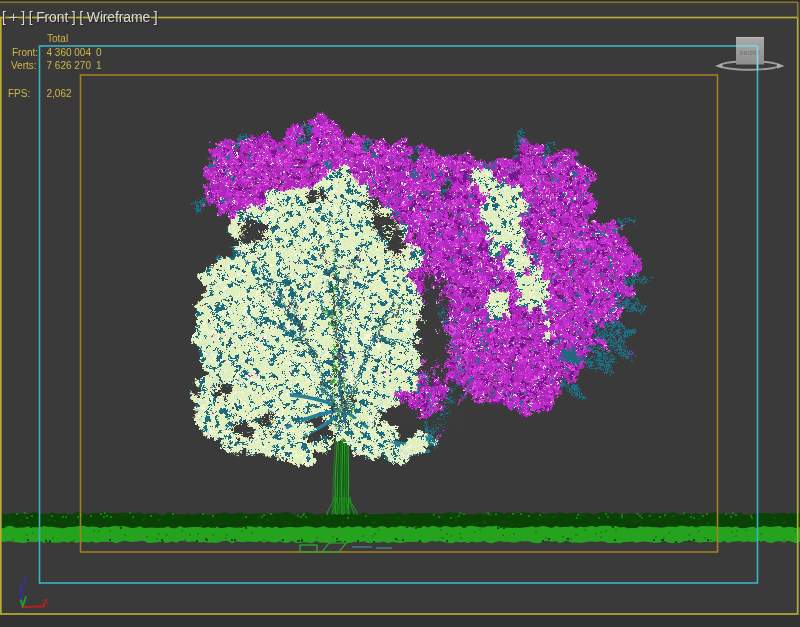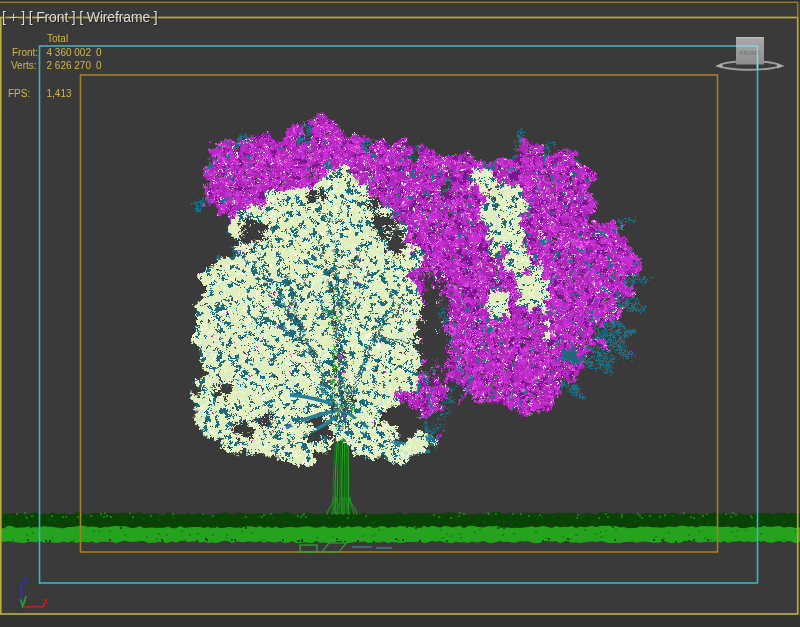--- a/index.html
+++ b/index.html
@@ -285,17 +285,17 @@
       <text x="22.5" y="582.5" font-family="Liberation Sans, sans-serif" font-size="7.5" font-weight="bold" fill="#3030c8">Z</text>
       <path d="M21.5 607 L44 606.5" stroke="#b62020" stroke-width="2.1"></path>
       <path d="M44 606.5 L44 603" stroke="#bb2222" stroke-width="2"></path>
       <text x="43" y="604" font-family="Liberation Sans, sans-serif" font-size="8" font-weight="bold" fill="#bb2222">X</text>
       <path d="M26 596 L23.5 604" stroke="#22a022" stroke-width="1.6"></path>
       <path d="M25.2 599.5 L22.7 606 L20.6 599.5" fill="none" stroke="#22a022" stroke-width="1.9"></path>
     </svg>
 <div class="t title">[ + ] [ Front ] [ Wireframe ]</div>
 <div class="t stat" style="left:47px;top:34px">Total</div>
 <div class="t stat" style="left:12px;top:48px">Front:</div>
-<div class="t stat" style="left:46.5px;top:48px">4 360 002 0</div>
+<div class="t stat" style="left:46.5px;top:48px">4 360 004 0</div>
 <div class="t stat" style="left:11px;top:61px">Verts:</div>
-<div class="t stat" style="left:46.5px;top:61px">2 626 270 0</div>
+<div class="t stat" style="left:46.5px;top:61px">7 626 270 1</div>
 <div class="t stat" style="left:8px;top:89px">FPS:</div>
-<div class="t stat" style="left:46.5px;top:89px">1,413</div>
+<div class="t stat" style="left:46.5px;top:89px">2,062</div>
 </div>
 </body></html>

